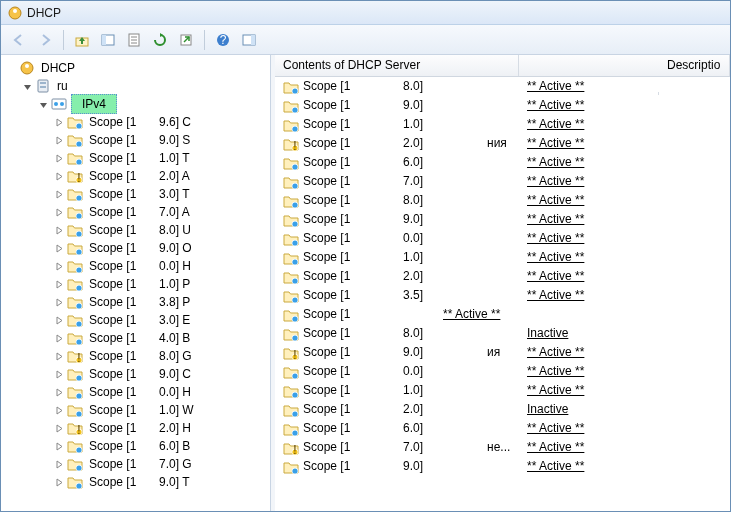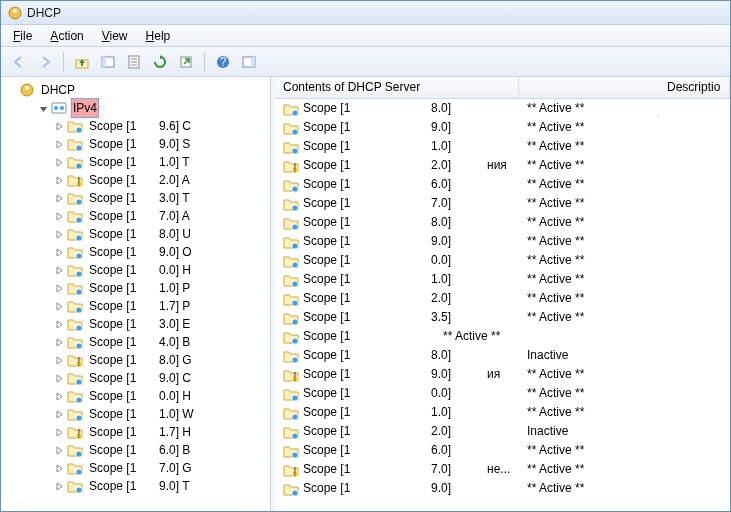--- a/index.html
+++ b/index.html
@@ -29,61 +29,55 @@
 .splitter { width: 4px; background: #f2f5f9; cursor: col-resize; }
 .list-pane { flex: 1; display: flex; flex-direction: column; min-width: 0; }
 
 
 .tree { padding-left: 4px; white-space: nowrap; }
 .tree-row { display: flex; align-items: center; height: 18px; line-height: 18px; }
 .tree-row .spacer { display: inline-block; height: 18px; }
 .tree-row .expander { width: 12px; height: 12px; margin-right: 2px; display: inline-flex; align-items: center; justify-content: center; font-size: 9px; color: #555; cursor: default; }
 .tree-row .icon { width: 16px; height: 16px; margin-right: 4px; display: inline-flex; align-items: center; justify-content: center; }
 .tree-row .label { padding: 0 2px; }
-.tree-row.selected .label { background: #fca5a5; border: 1px dotted #5a8ed0; padding: 0 1px; }
+.tree-row.selected .label { background: #86efac; border: 1px dotted #5a8ed0; padding: 0 10px; }
 
 
 .list-header { height: 22px; display: flex; background: linear-gradient(#fdfdfe,#eef1f5); border-bottom: 1px solid #d0d7e0; }
 .list-header .col { padding: 3px 8px 0 8px; border-right: 1px solid #d6dce4; white-space: nowrap; overflow: hidden; }
 .col-contents { width: 244px; }
 .col-status { width: 140px; margin-top: 37px; }
 .col-desc { flex: 1; }
 
 
 .list-body { flex: 1; overflow: hidden; }
 .list-row { display: flex; align-items: center; height: 19px; line-height: 19px; }
 .list-row .cell { padding-left: 8px; white-space: nowrap; overflow: hidden; }
 .list-row .cell.c1 { width: 120px; display: flex; align-items: center; }
 .list-row .cell.c1 .icon { width: 16px; height: 16px; margin-right: 4px; display: inline-flex; align-items: center; justify-content: center; }
-.list-row .cell.c2 { width: 84px; text-align: center; }
+.list-row .cell.c2 { width: 84px; }
 .list-row .cell.c3 { width: 40px; }
-.list-row .cell.c4 { width: 145px; }
+.list-row .cell.c4 { width: 145px; text-decoration: underline; }
 
 </style>
 </head>
 <body>
 
 <div class="window">
 
   <div class="titlebar">
     <span class="app-icon">
       <svg width="16" height="16">
           <circle cx="8" cy="8" r="6" fill="#f6c349" stroke="#b9861e"></circle>
           <circle cx="8" cy="6" r="2" fill="#fff"></circle>
         </svg>
     </span>
     <span class="title-text">DHCP</span>
   </div>
 
-  <div class="menubar">
-    <span class="menu-item"><u>F</u><span>ile</span></span>
-    <span class="menu-item"><u>A</u><span>ction</span></span>
-    <span class="menu-item"><u>V</u><span>iew</span></span>
-    <span class="menu-item"><u>H</u><span>elp</span></span>
-  </div>
 
   <div class="toolbar">
     <span class="tool-btn disabled">
         <svg width="14" height="14">
           <path d="M9 2 L3 7 L9 12" fill="none" stroke="#2b5fa8" stroke-width="2"></path>
         </svg>
       </span>
     <span class="tool-btn disabled">
         <svg width="14" height="14">
           <path d="M5 2 L11 7 L5 12" fill="none" stroke="#2b5fa8" stroke-width="2"></path>
@@ -146,20 +140,36 @@
             <span class="spacer" style="width:0px"></span>
             <span class="expander"></span>
             <span class="icon">
               <svg width="16" height="16">
                 <circle cx="8" cy="8" r="6" fill="#f6c349" stroke="#b9861e"></circle>
                 <circle cx="8" cy="6" r="2" fill="#fff"></circle>
               </svg>
             </span>
             <span class="label">DHCP</span>
           </div>
+          <div class="tree-row">
+            <span class="spacer" style="width:16px"></span>
+            <span class="expander">
+              <svg width="9" height="9">
+                <path d="M1 3 L8 3 L4.5 8 Z" fill="#595959"></path>
+              </svg>
+            </span>
+            <span class="icon">
+              <svg width="16" height="16">
+                <rect x="3" y="2" width="10" height="12" rx="1" fill="#e9eef4" stroke="#7c8fa5"></rect>
+                <rect x="5" y="4" width="6" height="2" fill="#9cb4cc"></rect>
+                <rect x="5" y="8" width="6" height="2" fill="#9cb4cc"></rect>
+              </svg>
+            </span>
+            <span class="label">ru</span>
+          </div>
           <div class="tree-row selected">
             <span class="spacer" style="width:32px"></span>
             <span class="expander">
               <svg width="9" height="9">
                 <path d="M1 3 L8 3 L4.5 8 Z" fill="#595959"></path>
               </svg>
             </span>
             <span class="icon">
               <svg width="16" height="16">
                 <rect x="1" y="3" width="14" height="10" rx="1" fill="#fff" stroke="#7c8fa5"></rect>
@@ -348,21 +358,21 @@
               </svg>
             </span>
             <span class="icon">
               <svg width="16" height="16">
                 <path d="M1 4 h5 l1.5 2 H15 v8 H1 Z" fill="#fff0bd" stroke="#caa93e"></path>
                 <circle cx="12" cy="12" r="3.2" fill="#fff"></circle>
                 <circle cx="12" cy="12" r="2.6" fill="#3aa0e8"></circle>
               </svg>
             </span>
             <span class="label" style="display:inline-block;width:70px">Scope [1</span>
-            <span class="label">1.7] P</span>
+            <span class="label">3.8] P</span>
           </div>
           <div class="tree-row">
             <span class="spacer" style="width:48px"></span>
             <span class="expander">
               <svg width="9" height="9">
                 <path d="M2 1 L7 4.5 L2 8 Z" fill="none" stroke="#888"></path>
               </svg>
             </span>
             <span class="icon">
               <svg width="16" height="16">
@@ -469,21 +479,21 @@
             </span>
             <span class="icon">
               <svg width="16" height="16">
                 <path d="M1 4 h5 l1.5 2 H15 v8 H1 Z" fill="#fff0bd" stroke="#caa93e"></path>
                 <circle cx="12" cy="12" r="3.2" fill="#fff"></circle>
                 <circle cx="12" cy="12" r="2.6" fill="#f2c21a"></circle>
                 <text x="12" y="14" font-size="5" fill="#5a4100" text-anchor="middle">!</text>
               </svg>
             </span>
             <span class="label" style="display:inline-block;width:70px">Scope [1</span>
-            <span class="label">1.7] H</span>
+            <span class="label">2.0] H</span>
           </div>
           <div class="tree-row">
             <span class="spacer" style="width:48px"></span>
             <span class="expander">
               <svg width="9" height="9">
                 <path d="M2 1 L7 4.5 L2 8 Z" fill="none" stroke="#888"></path>
               </svg>
             </span>
             <span class="icon">
               <svg width="16" height="16">

